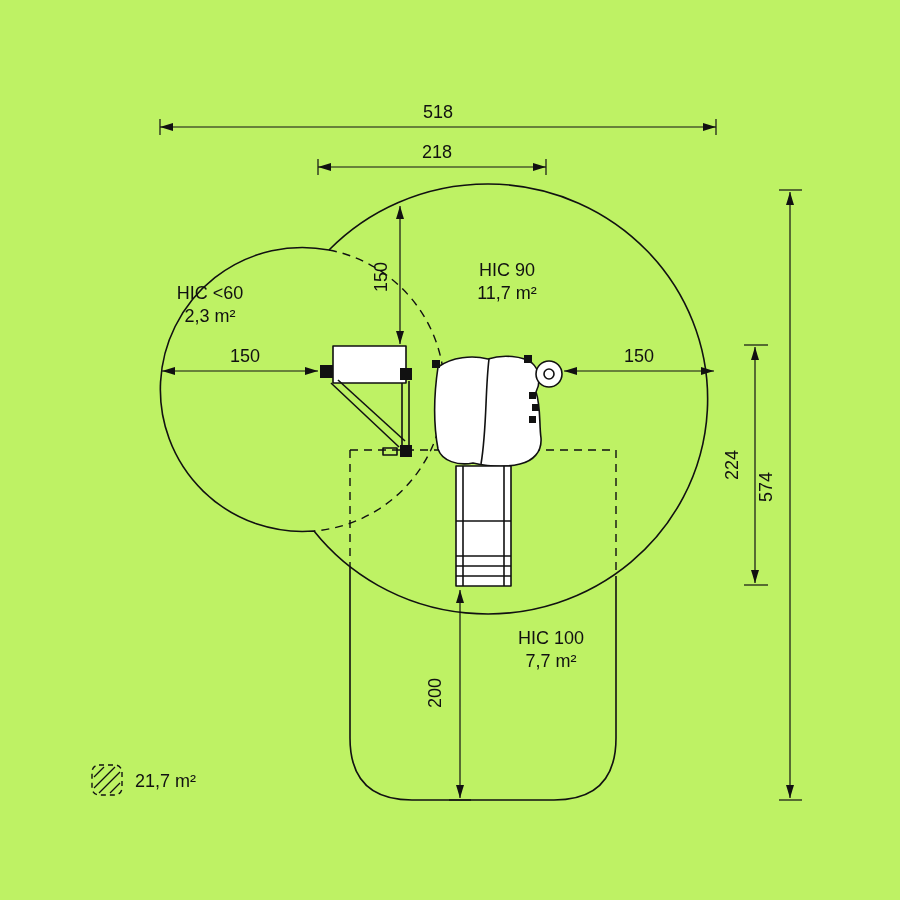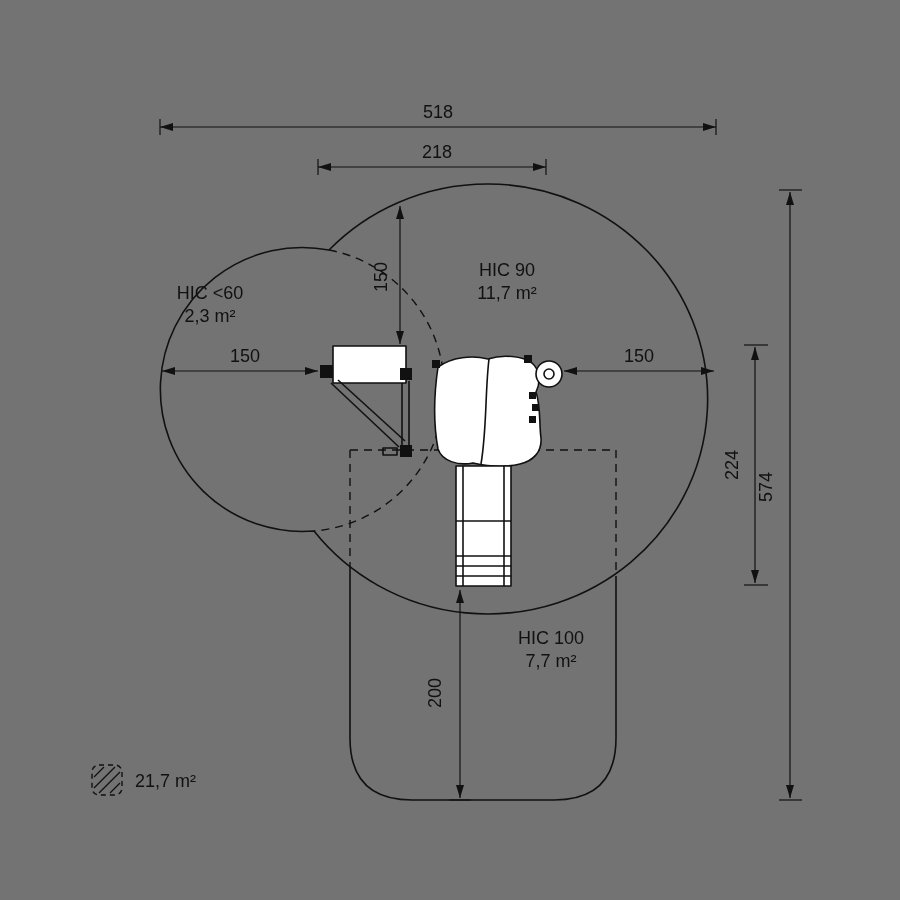--- a/index.html
+++ b/index.html
@@ -4,21 +4,21 @@
 <style>
   html, body {
     margin: 0;
     padding: 0;
     background: #ffffff;
   }
   .canvas {
     width: 900px;
     height: 900px;
     position: relative;
-    background: #737373;
+    background: #bef264;
     overflow: hidden;
   }
   svg { display: block; }
   text {
     font-family: "Liberation Sans", sans-serif;
     fill: #111111;
   }
   .dim-label  { font-size: 18px; }
   .zone-label { font-size: 18px; }
   .legend-label { font-size: 18px; }

